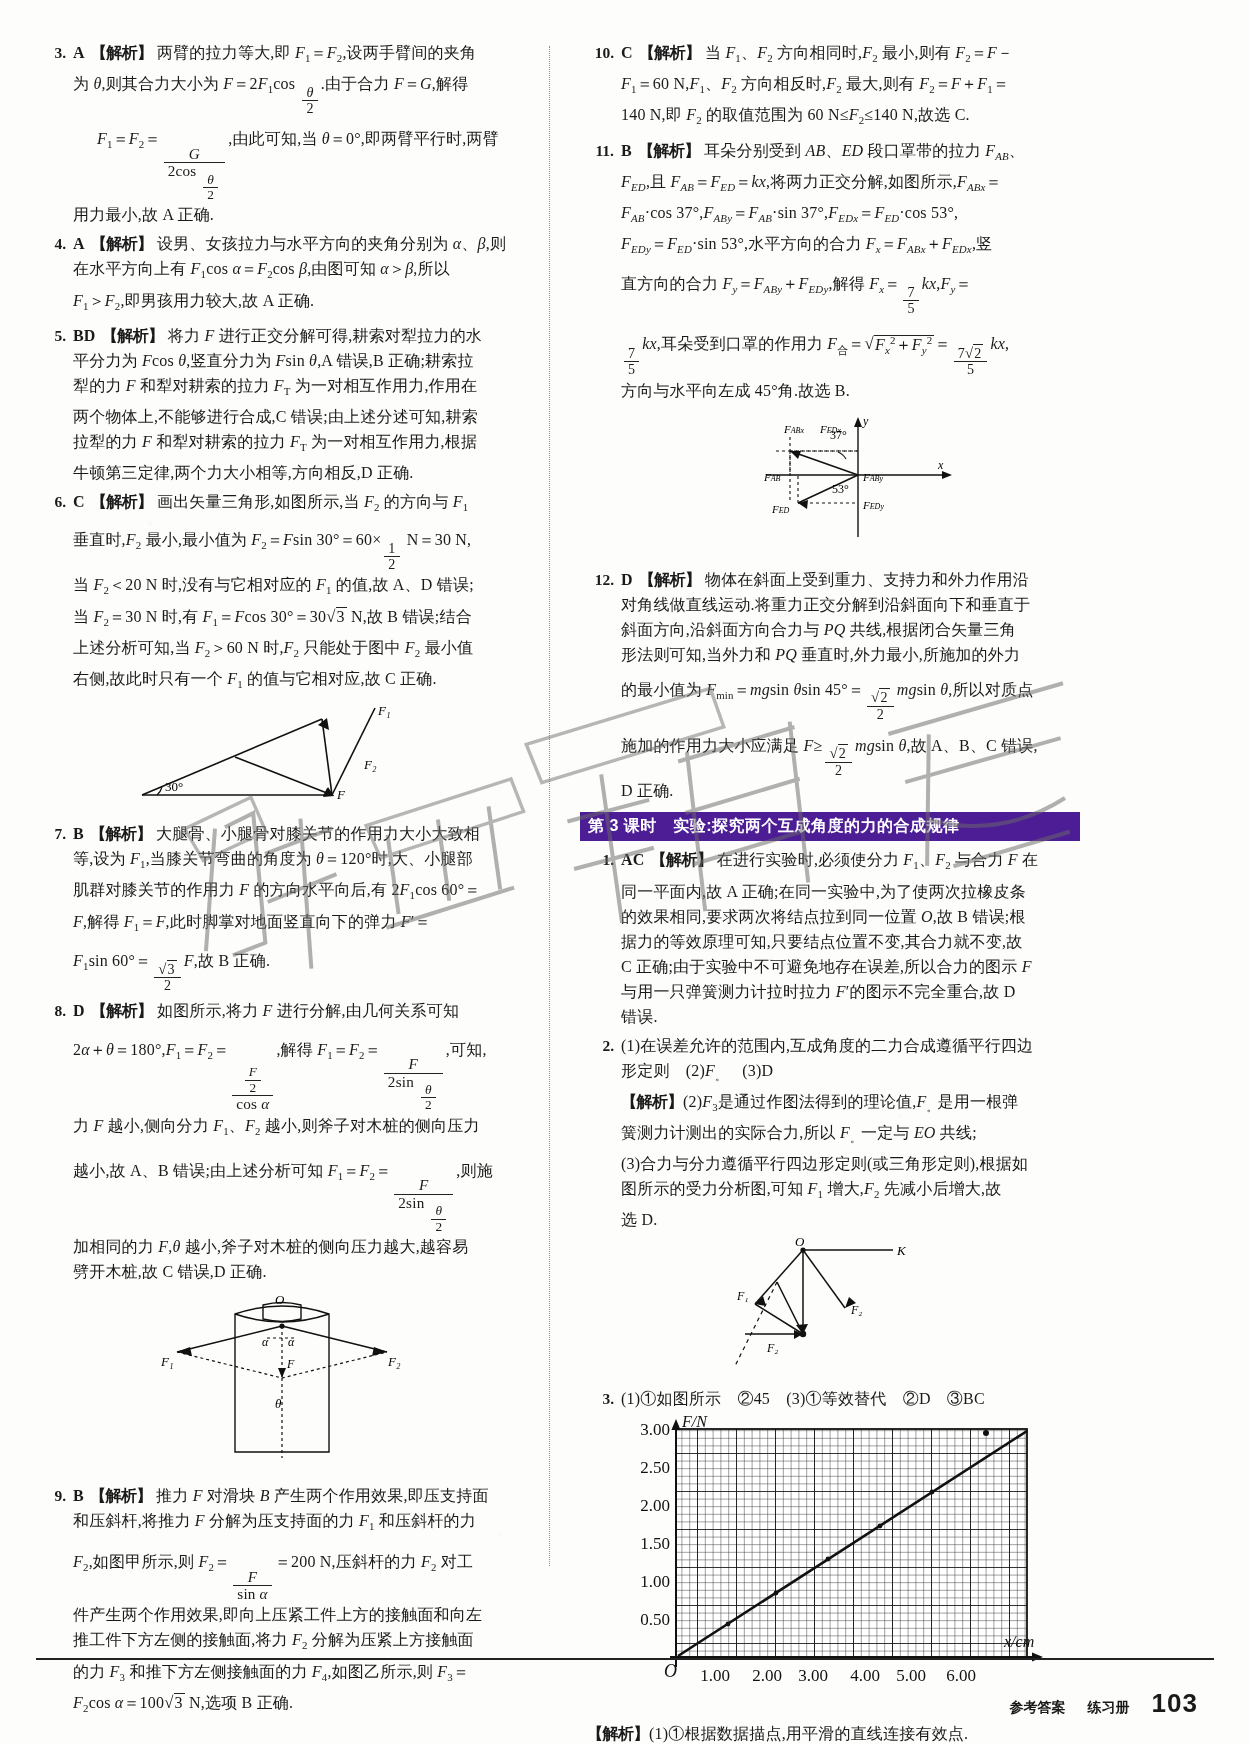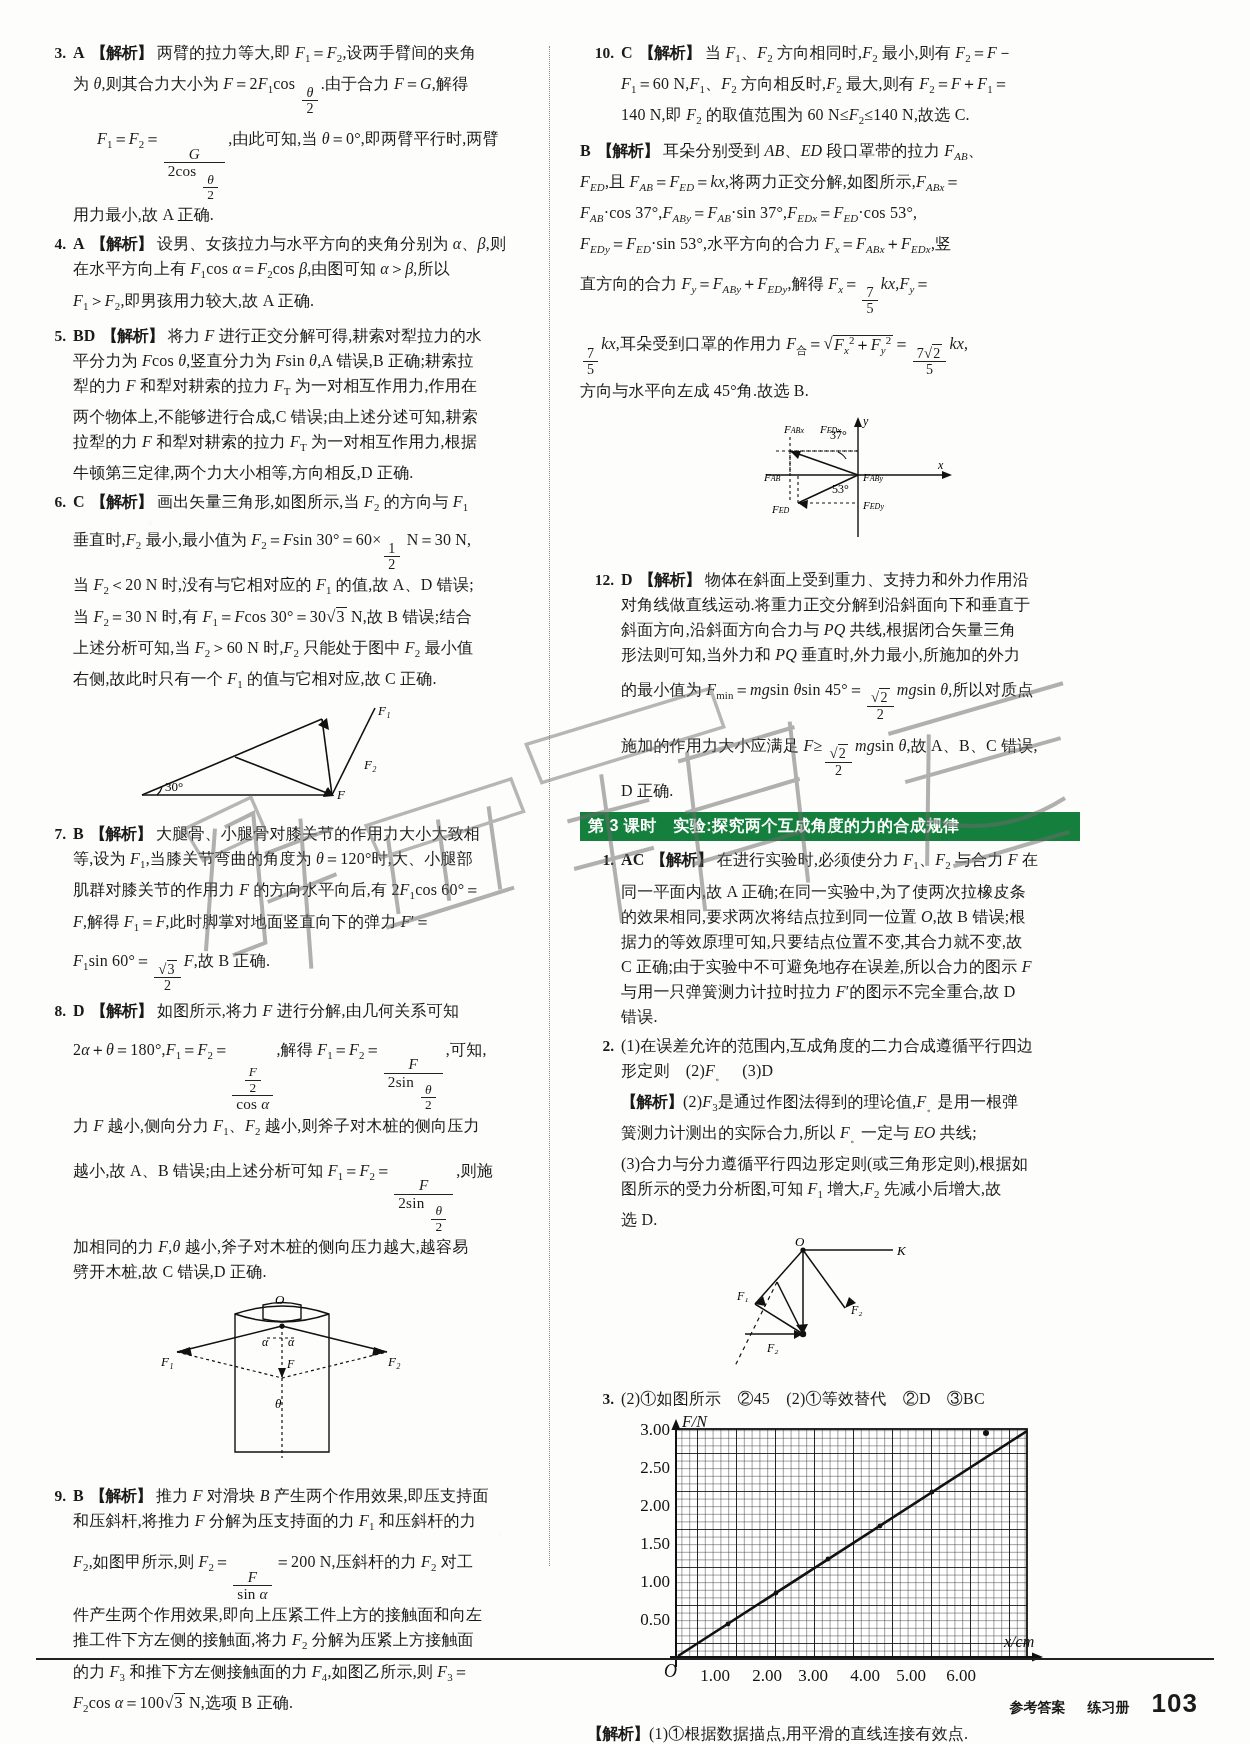--- a/index.html
+++ b/index.html
@@ -39,21 +39,21 @@
     margin:0 3px;line-height:1.08;font-size:.88em;}
   .frac .nu{border-bottom:1.3px solid #222;padding:0 4px;}
   .frac .de{padding:0 4px;}
   .bigfrac{vertical-align:-0.95em;font-size:.95em;}
   .sqrt{border-top:1.3px solid #222;padding:0 2px 0 1px;margin-top:26px;}
   .radsign{font-size:1.05em;}
 
   .fig{text-align:center;margin:6px 0 8px 0;}
   .fig svg{display:block;margin:0 auto;}
 
-  .secthead{margin:9px 0 6px 0;background:#15803d;color:#fff;font-weight:bold;
+  .secthead{margin:9px 0 6px 0;background:#4c1d95;color:#fff;font-weight:bold;
     font-size:16px;padding:4px 8px;letter-spacing:.5px;
     font-family:"Liberation Sans","DejaVu Sans",sans-serif;}
 
   .footer{position:absolute;left:0;right:0;bottom:52px;height:34px;}
   .footrule{position:absolute;left:36px;right:36px;top:0;border-top:2px solid #222;}
   .footinner{position:absolute;right:52px;top:5px;display:flex;align-items:baseline;gap:22px;}
   .footlabel{font-size:14px;font-weight:bold;font-family:"Liberation Sans",sans-serif;margin-top:36px;}
   .pageno{font-size:26px;font-weight:bold;font-family:"Liberation Sans",sans-serif;letter-spacing:1px;}
 
   
@@ -300,20 +300,21 @@
       <div class="num">10.</div>
       <div class="body">
         <span class="ans">C</span><span class="tag">【解析】</span>
         当 <em class="v">F</em><sub>1</sub>、<em class="v">F</em><sub>2</sub> 方向相同时,<em class="v">F</em><sub>2</sub> 最小,则有 <em class="v">F</em><sub>2</sub>＝<em class="v">F</em>－<br>
         <em class="v">F</em><sub>1</sub>＝60 N,<em class="v">F</em><sub>1</sub>、<em class="v">F</em><sub>2</sub> 方向相反时,<em class="v">F</em><sub>2</sub> 最大,则有 <em class="v">F</em><sub>2</sub>＝<em class="v">F</em>＋<em class="v">F</em><sub>1</sub>＝<br>
         140 N,即 <em class="v">F</em><sub>2</sub> 的取值范围为 60 N≤<em class="v">F</em><sub>2</sub>≤140 N,故选 C.
       </div>
     </div>
 
     <div class="item">
+      <div class="num">11.</div>
       <div class="body">
         <span class="ans">B</span><span class="tag">【解析】</span>
         耳朵分别受到 <em class="v">AB</em>、<em class="v">ED</em> 段口罩带的拉力 <em class="v">F<sub>AB</sub></em>、<br>
         <em class="v">F<sub>ED</sub></em>,且 <em class="v">F<sub>AB</sub></em>＝<em class="v">F<sub>ED</sub></em>＝<em class="v">kx</em>,将两力正交分解,如图所示,<em class="v">F<sub>ABx</sub></em>＝<br>
         <em class="v">F<sub>AB</sub></em>·cos 37°,<em class="v">F<sub>ABy</sub></em>＝<em class="v">F<sub>AB</sub></em>·sin 37°,<em class="v">F<sub>EDx</sub></em>＝<em class="v">F<sub>ED</sub></em>·cos 53°,<br>
         <em class="v">F<sub>EDy</sub></em>＝<em class="v">F<sub>ED</sub></em>·sin 53°,水平方向的合力 <em class="v">F<sub>x</sub></em>＝<em class="v">F<sub>ABx</sub></em>＋<em class="v">F<sub>EDx</sub></em>,竖<br>
         <span style="display:inline-block;line-height:44px;">
           直方向的合力 <em class="v">F<sub>y</sub></em>＝<em class="v">F<sub>ABy</sub></em>＋<em class="v">F<sub>EDy</sub></em>,解得 <em class="v">F<sub>x</sub></em>＝<span class="frac">
               <span class="nu">7</span>
               <span class="de">5</span>
@@ -449,21 +450,21 @@
         <text x="212" y="17" font-size="13" font-style="italic" font-family="'Liberation Serif',serif">K</text>
         <text x="52" y="62" font-size="12" font-style="italic" font-family="'Liberation Serif',serif">F₁</text>
         <text x="166" y="76" font-size="12" font-style="italic" font-family="'Liberation Serif',serif">F₂</text>
         <text x="82" y="114" font-size="12" font-style="italic" font-family="'Liberation Serif',serif">F₂</text>
       </svg>
     </div>
 
     <div class="item">
       <div class="num">3.</div>
       <div class="body">
-        (2)①如图所示　②45　(2)①等效替代　②D　③BC
+        (1)①如图所示　②45　(3)①等效替代　②D　③BC
       </div>
     </div>
 
     <div class="graphwrap">
       <svg width="470" height="300" viewBox="0 0 470 300">
         <defs>
           <pattern id="fine" width="7.8" height="7.6" patternUnits="userSpaceOnUse">
             <path d="M7.8 0 L0 0 0 7.6" fill="none" stroke="#2a2a2a" stroke-width="0.9"></path>
           </pattern>
           <pattern id="coarse" width="39" height="38" patternUnits="userSpaceOnUse">

